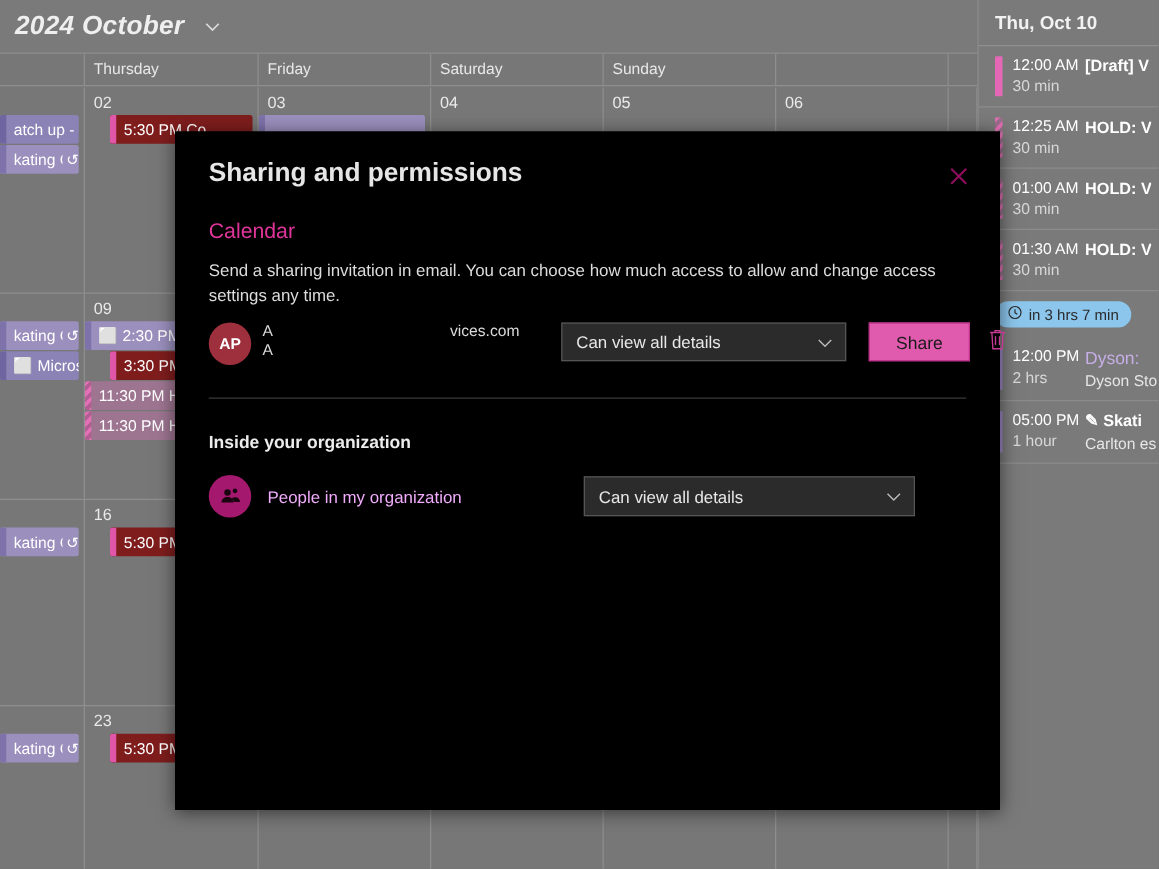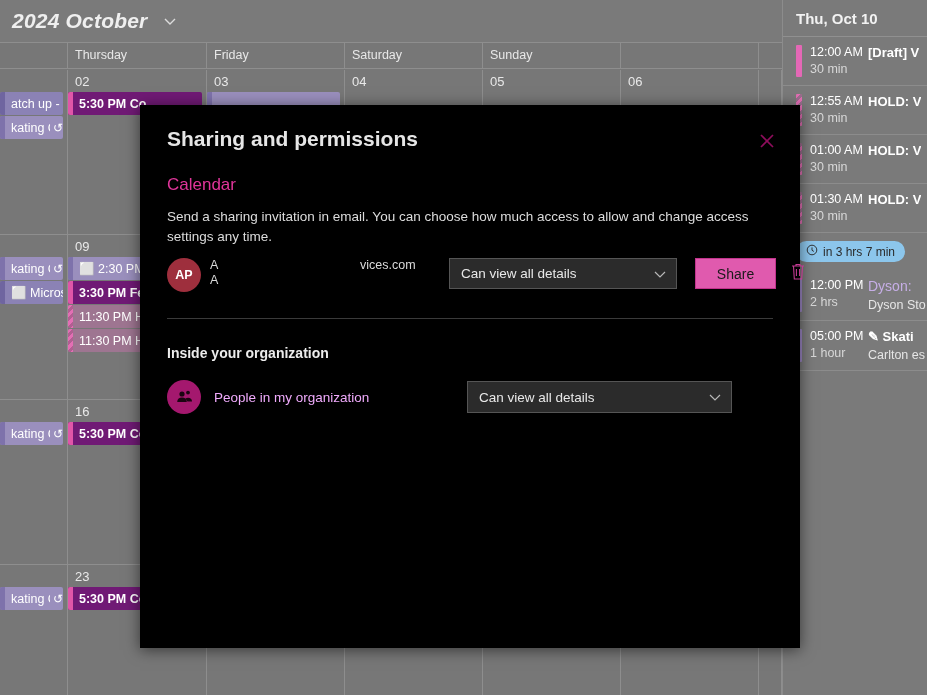--- a/index.html
+++ b/index.html
@@ -74,21 +74,21 @@
   }
   .evt .bar {
     width: 5px; height: 100%; flex: 0 0 5px;
   }
   .evt .etxt {
     padding-left: 6px; overflow: hidden; white-space: nowrap;
     text-overflow: clip;
   }
   .evt.purple { background: #8b82b5; color: #ffffff; }
   .evt.purple .bar { background: #6f65a0; }
-  .evt.magenta { background: #701a75; color: #ffffff; font-weight: bold; }
+  .evt.magenta { background: #7f1d1d; color: #ffffff; font-weight: normal; margin-left: 20px; }
   .evt.magenta .bar { background: #e056a8; }
   .evt.lav { background: #9a8fbd; color: #ffffff; }
   .evt.lav .bar { background: #7e72ab; }
   .evt.hatch { background: #9e7591; color: #ffffff; }
   .evt.hatch .bar {
     background: repeating-linear-gradient(135deg,#e36fb4 0 3px,#b25e92 3px 6px);
   }
   .evt .rec { margin-left: 3px; font-size: 12px; }
 
   
@@ -428,21 +428,21 @@
             <div class="d">30 min</div>
           </div>
           <div class="ag-body">
             <div class="ag-title">[Draft] V</div>
           </div>
         </div>
         <div class="ag-divider"></div>
         <div class="ag-item">
           <div class="accent hatchpink"></div>
           <div class="ag-time">
-            <div class="t">12:55 AM</div>
+            <div class="t">12:25 AM</div>
             <div class="d">30 min</div>
           </div>
           <div class="ag-body">
             <div class="ag-title">HOLD: V</div>
           </div>
         </div>
         <div class="ag-divider"></div>
         <div class="ag-item">
           <div class="accent hatchpink"></div>
           <div class="ag-time">

